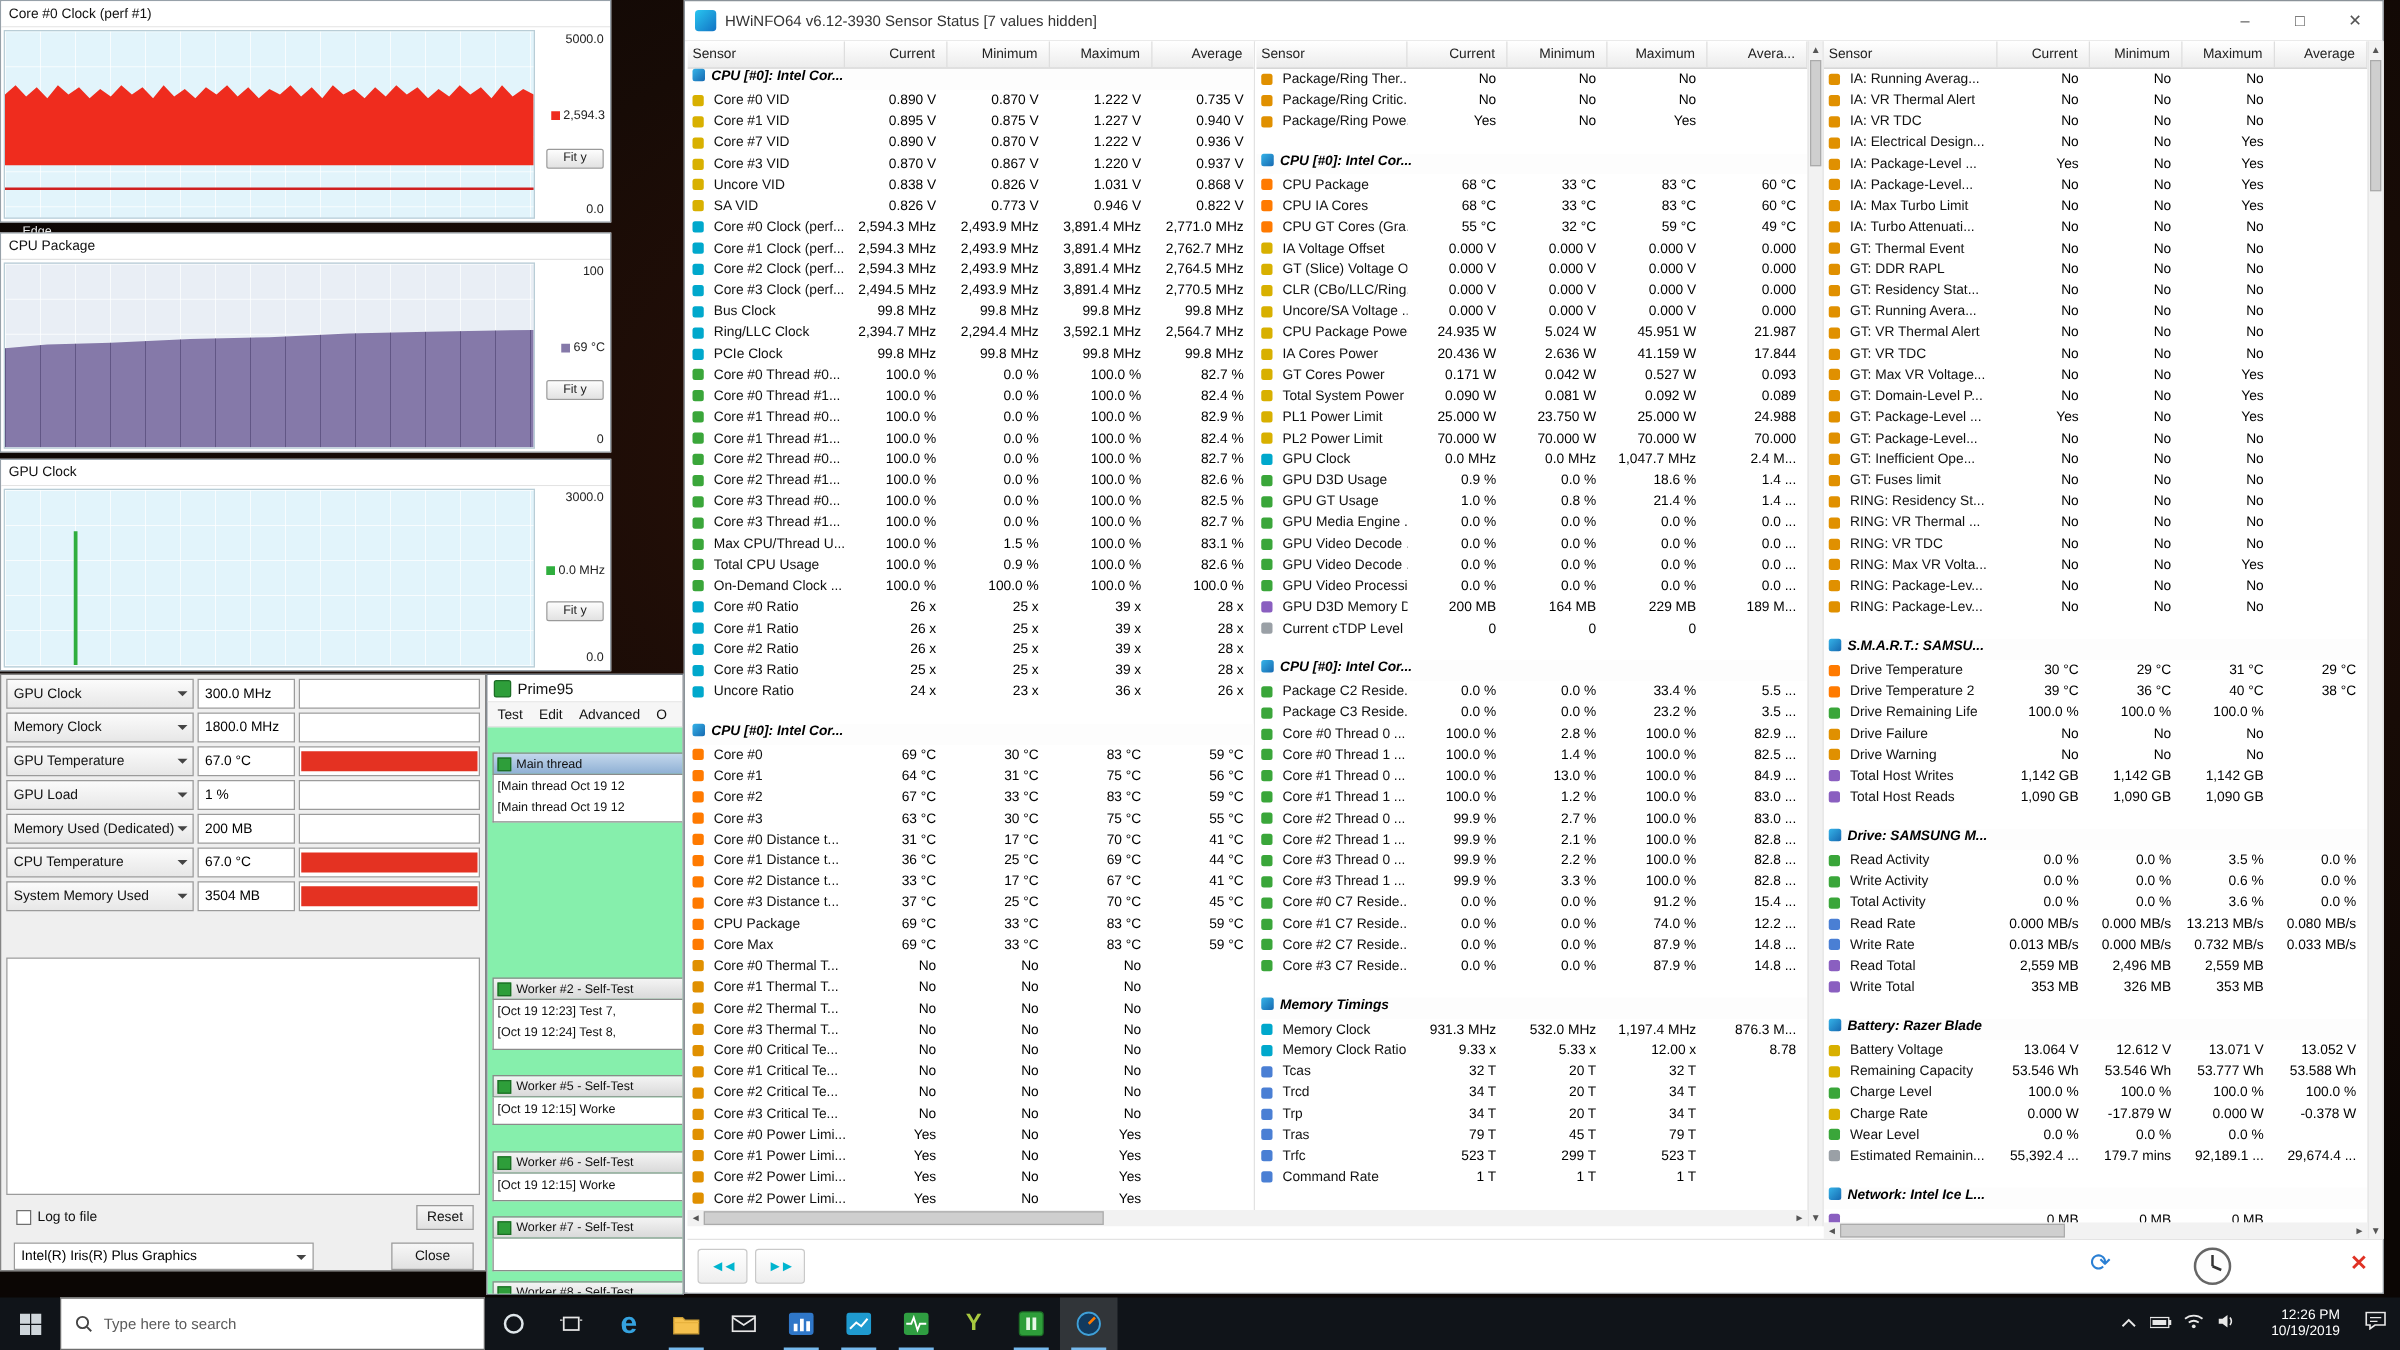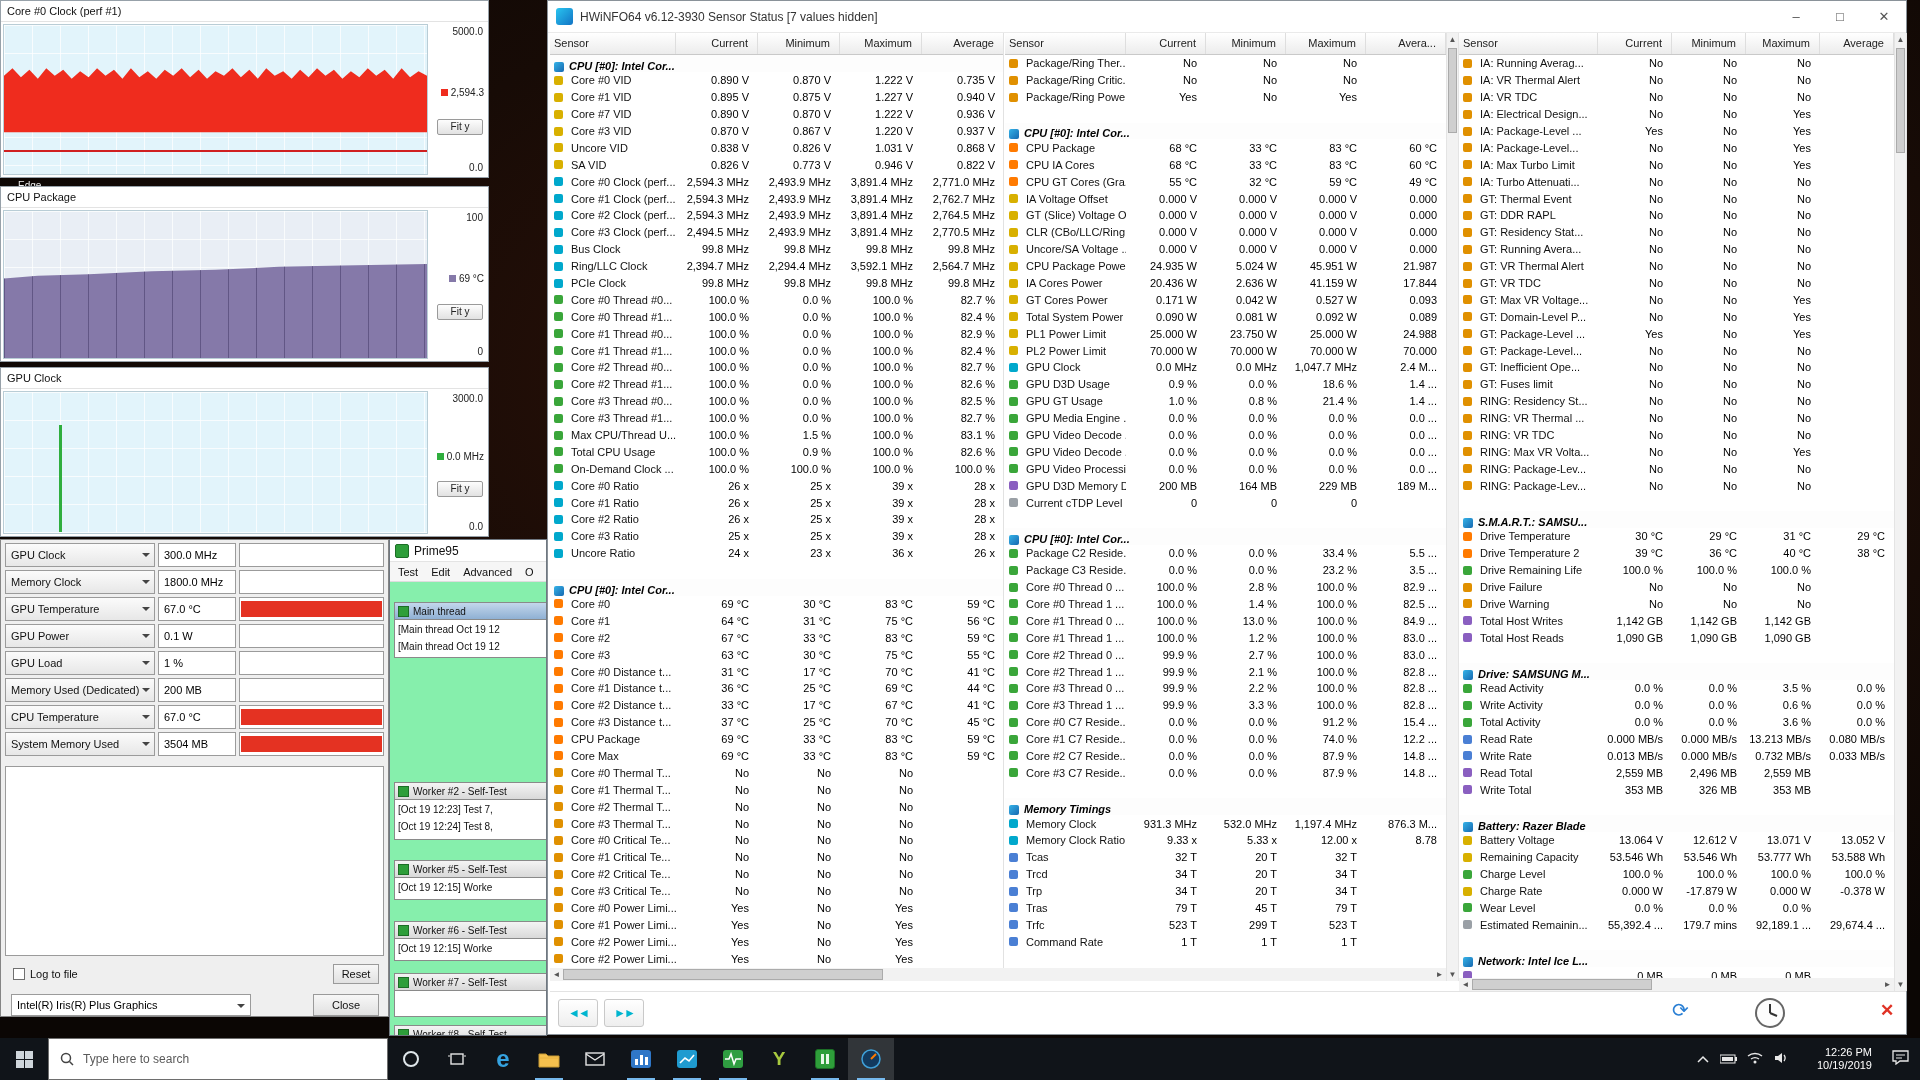--- a/index.html
+++ b/index.html
@@ -76,21 +76,21 @@
   .g2{left:457px;width:441px;height:935px}
   .g3{left:911px;width:435px;height:945px}
   .g1 .hhead,.g1 .hrow{grid-template-columns:18px 108px 82px 82px 82px 82px}
   .g2 .hhead,.g2 .hrow{grid-template-columns:18px 103px 80px 80px 80px 80px}
   .g3 .hhead,.g3 .hrow{grid-template-columns:18px 121px 74px 74px 74px 74px}
   .hhead{display:grid;height:22px;background:linear-gradient(#ffffff,#ececec);border-bottom:1px solid #c9c9c9}
   .hc{font-size:11px;line-height:21px;border-right:1px solid #dedede;padding-left:4px;overflow:hidden;white-space:nowrap;color:#222}
   .hc.v{text-align:right;padding-right:9px;padding-left:0}
   .hc.s{grid-column:1/3}
   .hrow{display:grid;height:16.9px;font-size:11px;color:#000;align-items:center}
-  .hrow.sec{display:flex;align-items:flex-end;gap:5px;padding-left:4px;background:#fdfdfd}
+  .hrow.sec{display:flex;align-items:flex-start;gap:5px;padding-left:4px;background:#fdfdfd}
   .sic{width:10px;height:10px;background:linear-gradient(135deg,#35b3e8,#1668b0);border-radius:2px;flex:none}
   .slab{font-style:italic;font-weight:bold;font-size:11px;white-space:nowrap;overflow:hidden}
   .ric{width:9px;height:9px;border-radius:2px;margin-left:4px}
   .rlab{padding-left:3px;white-space:nowrap;overflow:hidden;color:#111}
   .rval{text-align:right;padding-right:9px;white-space:nowrap;overflow:hidden}
   .vs{position:absolute;width:13px;background:#f2f2f2;border-left:1px solid #e4e4e4;border-right:1px solid #e4e4e4}
   .vs .ar{position:absolute;left:0;right:0;top:0;height:13px;font-size:8px;text-align:center;line-height:13px;color:#555}
   .vs .ar.dn{top:auto;bottom:0}
   .vs .thumb{position:absolute;left:1px;right:1px;background:#cfcfcf;border:1px solid #ababab}
   #vs1{left:898px;top:32px;height:948px}
@@ -212,25 +212,20 @@
           <div class="scombo">Memory Clock</div>
           <div class="sval">1800.0 MHz</div>
           <div class="sgraph"></div>
         </div>
         <div class="srow">
           <div class="scombo">GPU Temperature</div>
           <div class="sval">67.0 °C</div>
           <div class="sgraph">
             <div class="sbar" style="width: calc(100% - 2px);"></div>
           </div>
-        </div>
-        <div class="srow">
-          <div class="scombo">GPU Power</div>
-          <div class="sval">0.1 W</div>
-          <div class="sgraph"></div>
         </div>
         <div class="srow">
           <div class="scombo">GPU Load</div>
           <div class="sval">1 %</div>
           <div class="sgraph"></div>
         </div>
         <div class="srow">
           <div class="scombo">Memory Used (Dedicated)</div>
           <div class="sval">200 MB</div>
           <div class="sgraph"></div>

